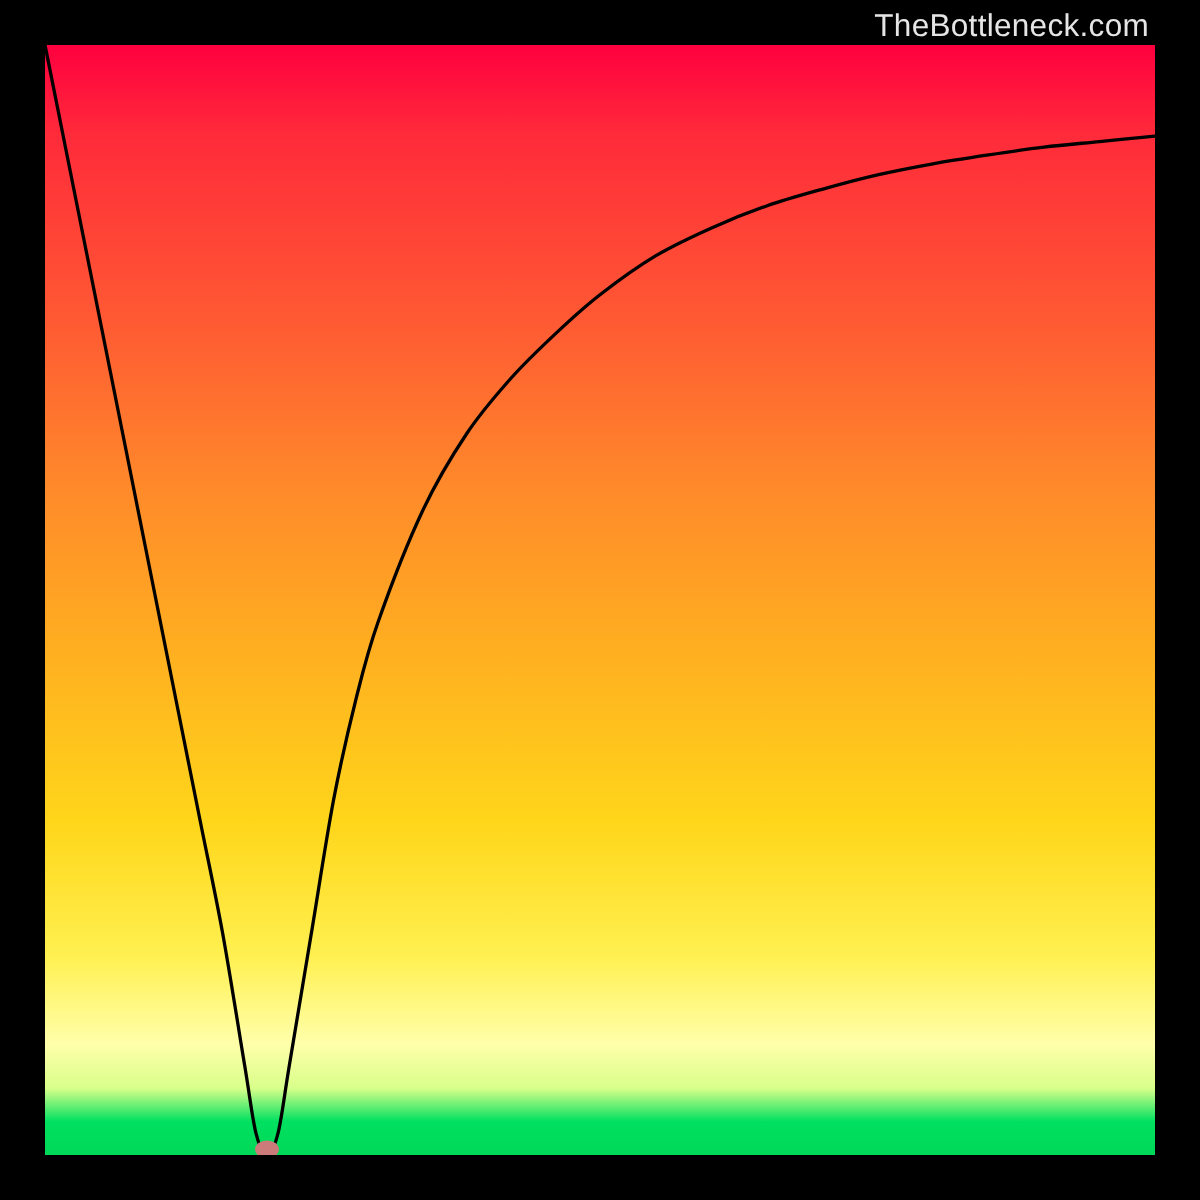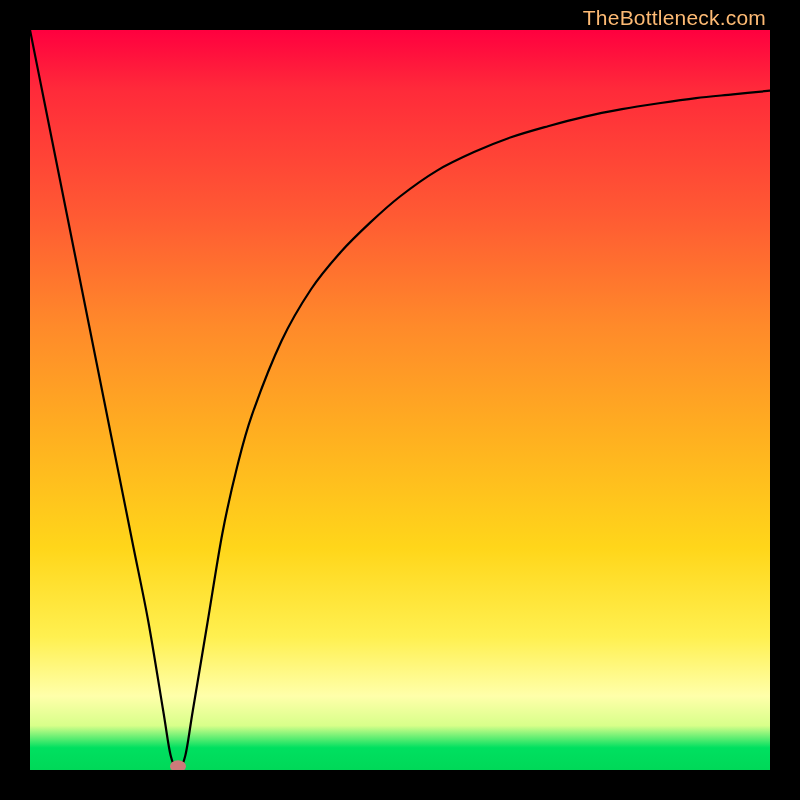--- a/index.html
+++ b/index.html
@@ -58,21 +58,21 @@
     stroke-linejoin: round;
   }
   .marker {
     fill: #cc7a7a;
     stroke: none;
   }
   .watermark {
     position: absolute;
     top: 6px;
     right: 34px;
-    color: #fdba74;
+    color: #e5e5e5;
     font-size: 21px;
     font-weight: 500;
     letter-spacing: 0.2px;
     user-select: none;
   }
 </style>
 </head>
 <body>
 
 <div class="frame">

